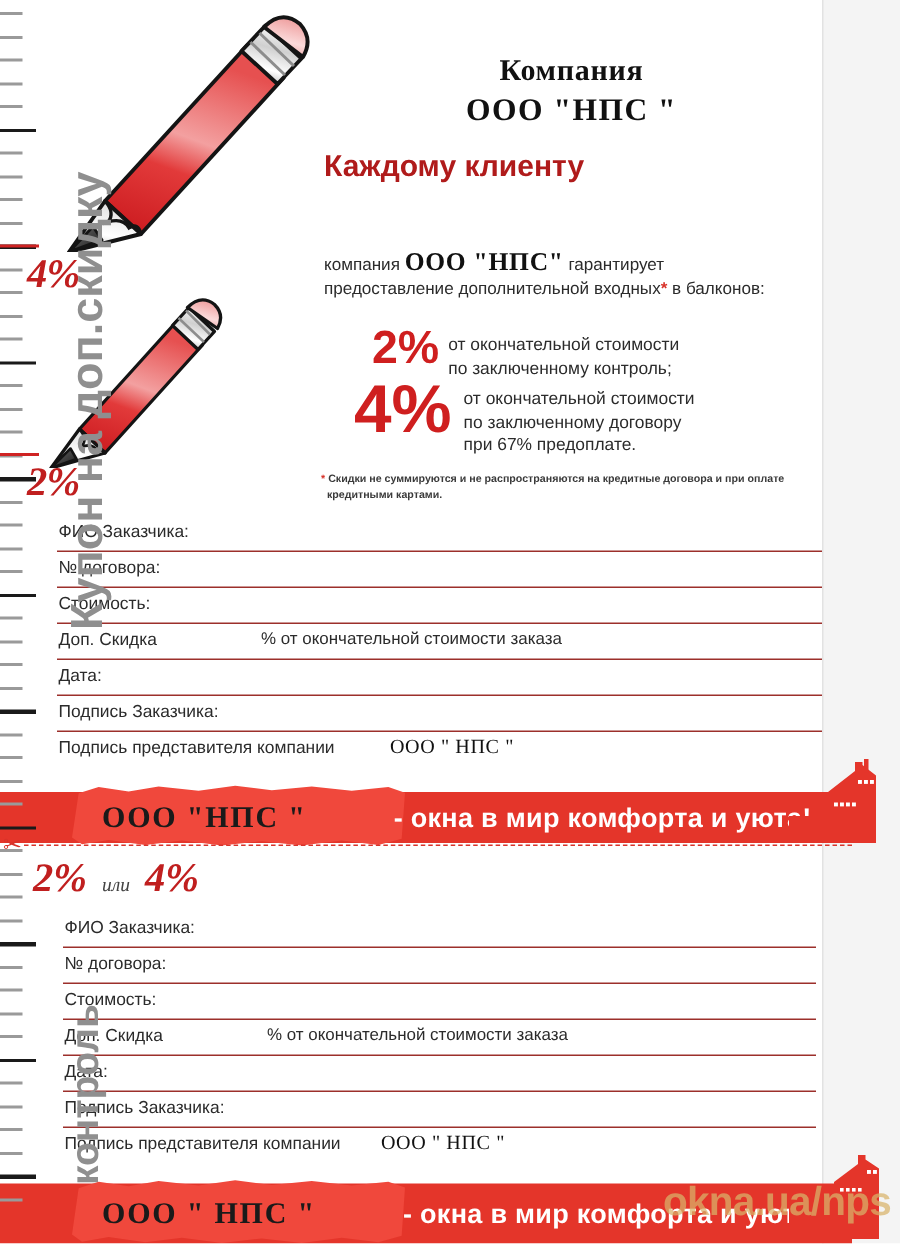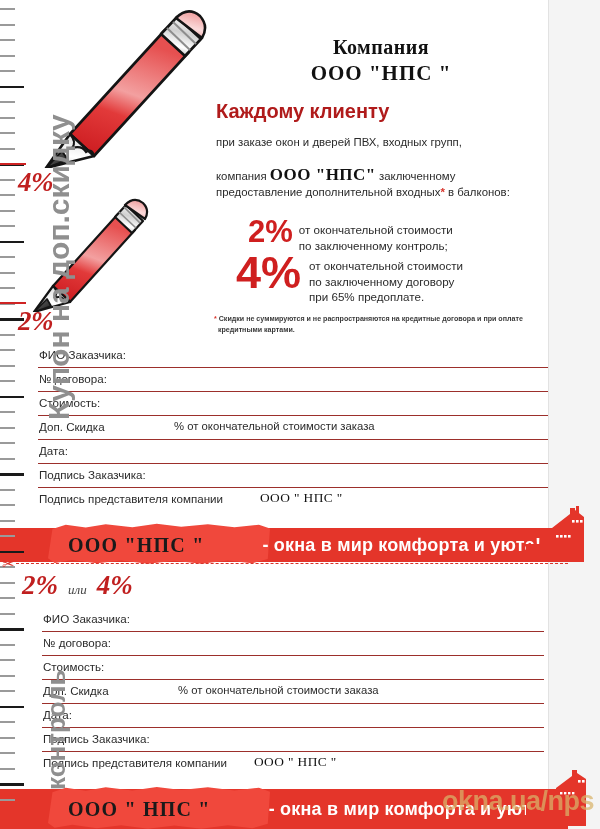--- a/index.html
+++ b/index.html
@@ -278,42 +278,42 @@
 <div class="pct-label" style="left:18px; top:306px;">2%</div>
 
 <div class="company-block">
   <div class="company-line1">Компания</div>
   <div class="company-line2">ООО "НПС "</div>
 </div>
 
 <div class="client-head">Каждому клиенту</div>
 
 <div class="body-par">
-  <span>при заказе окон и дверей ПВХ, входных групп,</span><br>
+  <br>
   <br>
   <span>компания</span>
   <span class="inline-ooo">ООО "НПС"</span>
-  <span>заключенному</span><br>
+  <span>гарантирует</span><br>
   <span>предоставление дополнительной входных</span><span class="star">*</span><span> в балконов:</span>
 </div>
 
 <div class="drow d2">
   <div class="big">2%</div>
   <div class="txt">
     <span>от окончательной стоимости</span><br>
     <span>по заключенному контроль;</span>
   </div>
 </div>
 
 <div class="drow d4">
   <div class="big">4%</div>
   <div class="txt">
     <span>от окончательной стоимости</span><br>
     <span>по заключенному договору</span><br>
-    <span>при 65%  предоплате.</span>
+    <span>при 67%  предоплате.</span>
   </div>
 </div>
 
 <div class="footnote">
   <span class="st">*</span>
   <span>Скидки не суммируются и не распространяются на кредитные договора и при оплате</span><br>
   &nbsp;&nbsp;<span>кредитными картами.</span>
 </div>
 
 <div class="form" id="form1" style="left:38px; top:344px; width:510px;">

